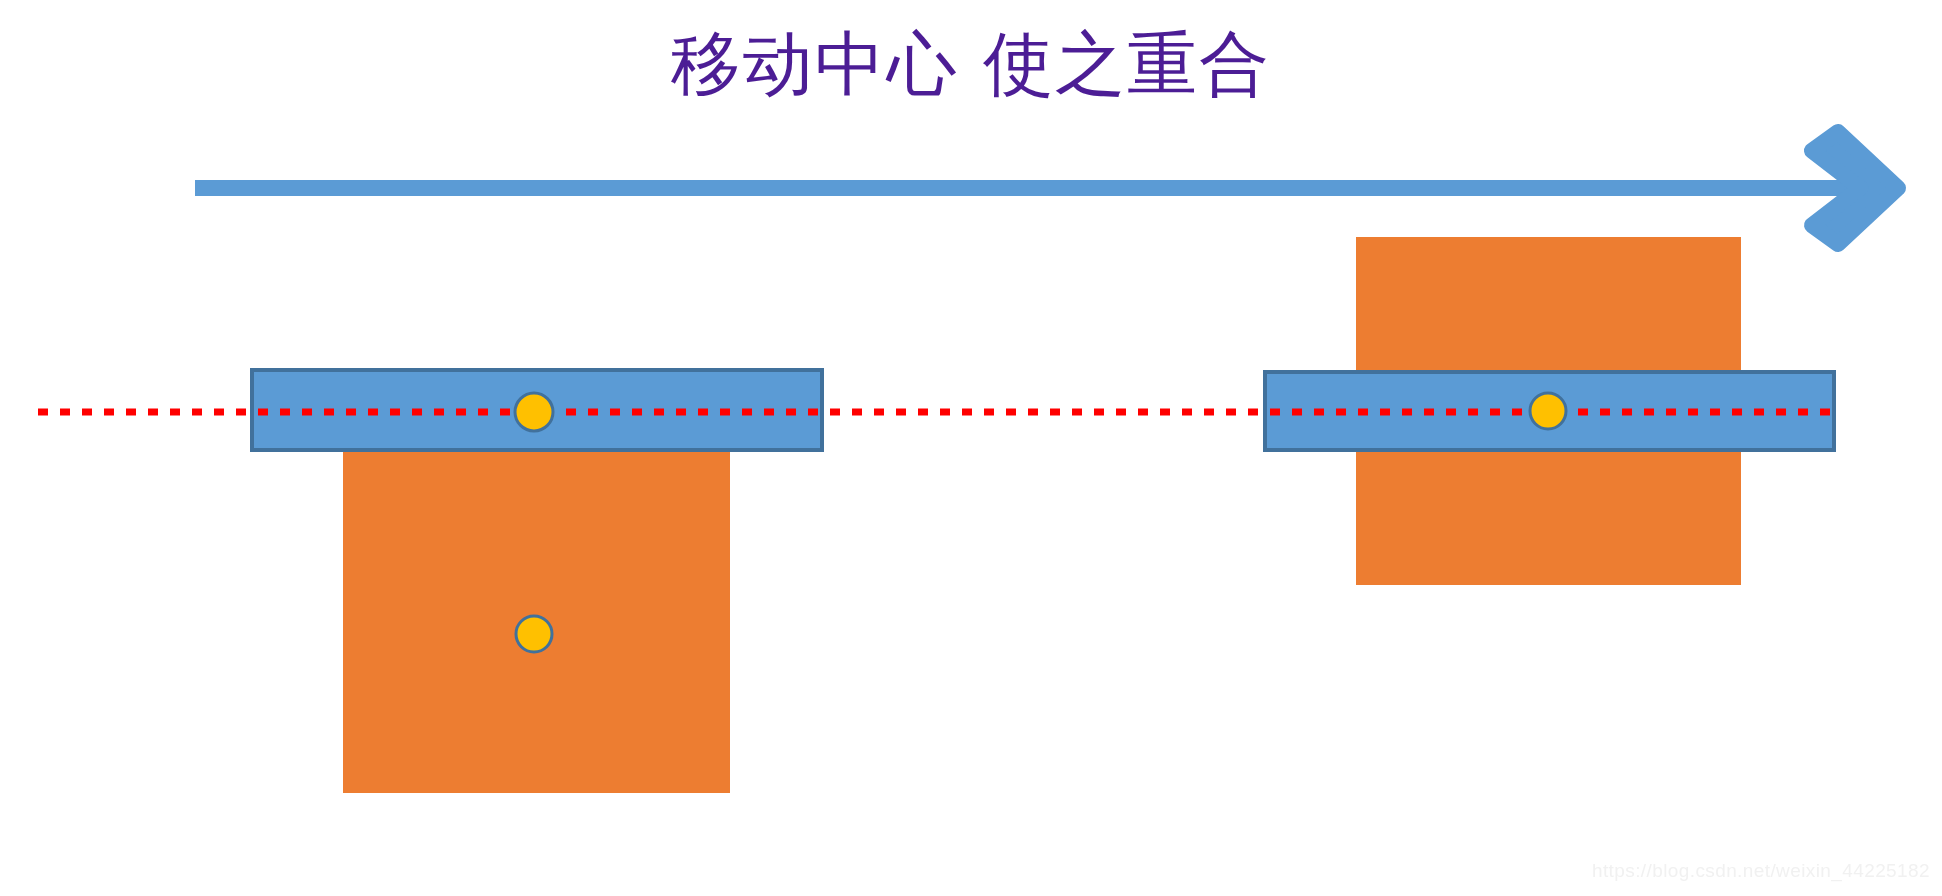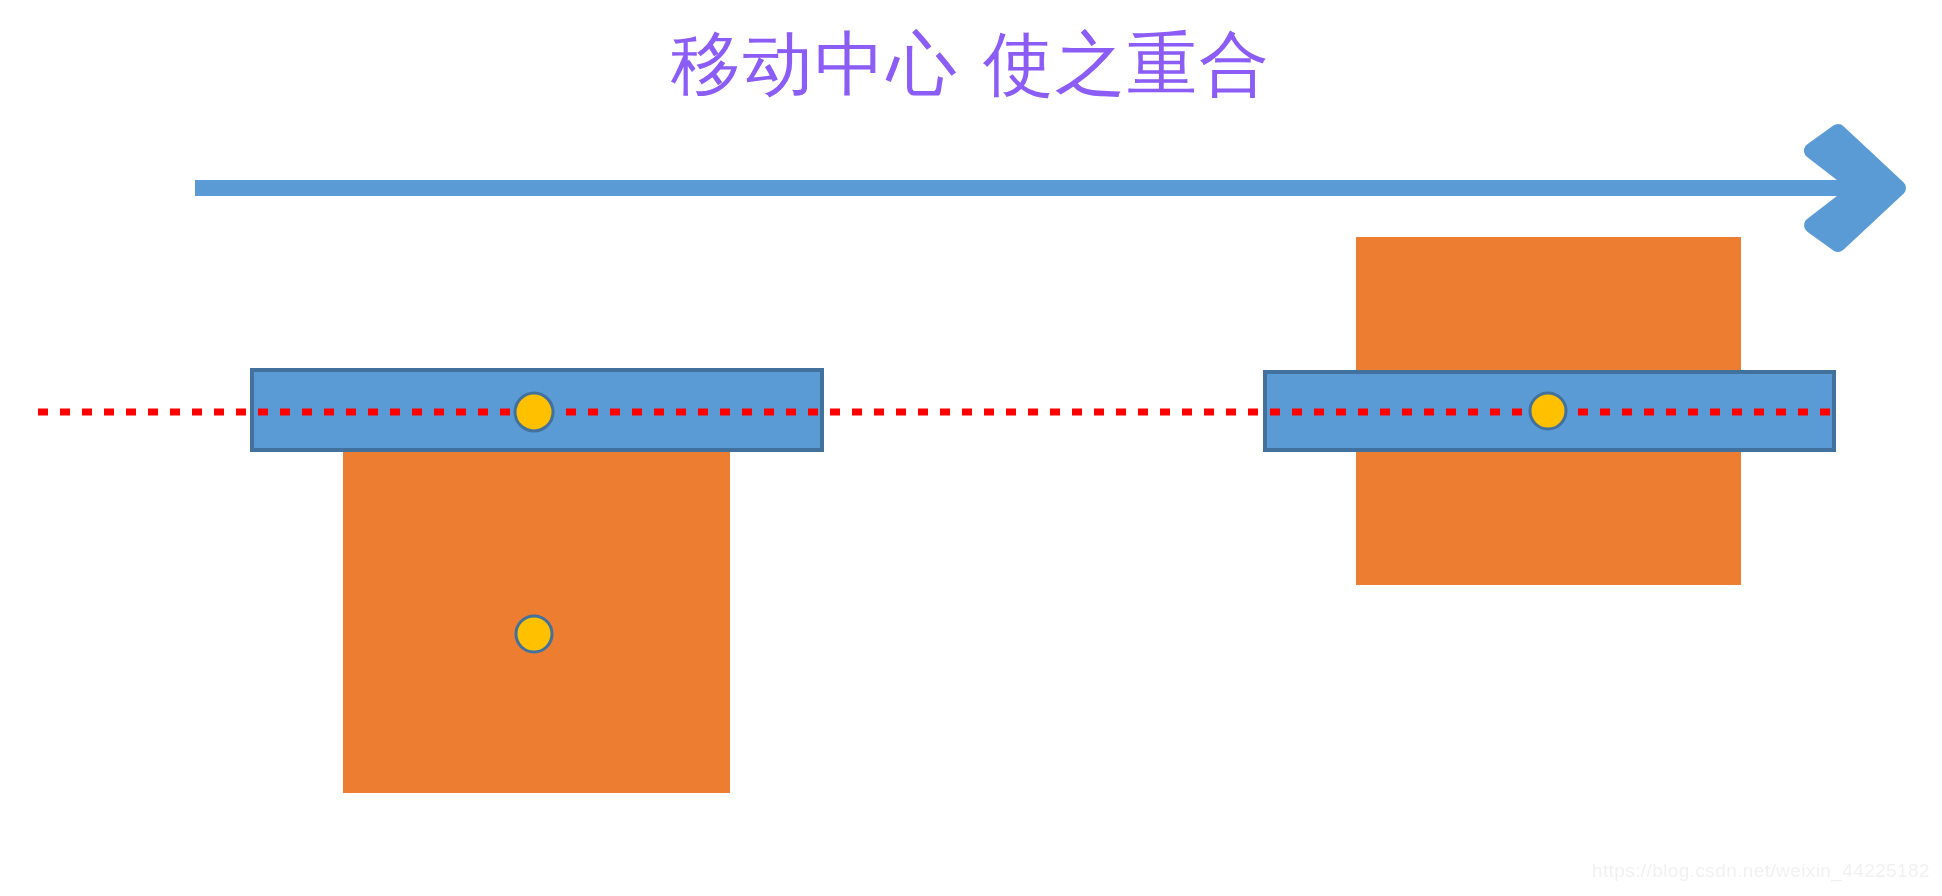--- a/index.html
+++ b/index.html
@@ -46,21 +46,21 @@
     color: #f1f1f1;
     letter-spacing: 0.4px;
     user-select: none;
   }
 </style>
 </head>
 <body>
 
 <div id="canvas" style="width: 1942px; height: 896px; background: rgb(255, 255, 255);">
 
-  <div id="slide-title" style="width: 1942px; color: #8b5cf6;">移动中心 使之重合</div>
+  <div id="slide-title" style="width: 1942px; color: #4c1d95;">移动中心 使之重合</div>
 
   <svg class="svg-layer" id="diagram" viewBox="0 0 1942 896" xmlns="http://www.w3.org/2000/svg">
 
     <g>
       <rect id="arrow-shaft" x="195" y="180" width="1667" height="16" fill="#5b9bd5"></rect>
       <path id="arrow-head" d="M 1838 132 L 1898 188 L 1838 244 L 1812 225.28 L 1860.3 188 L 1812 150.72 Z" fill="#5b9bd5" stroke-linejoin="round" stroke="#5b9bd5" stroke-width="16"></path>
     </g>
 
     <g>
       <rect id="g0-orange" x="343" y="450" width="387" height="343" fill="#ed7d31" stroke="none" stroke-width="0"></rect>

